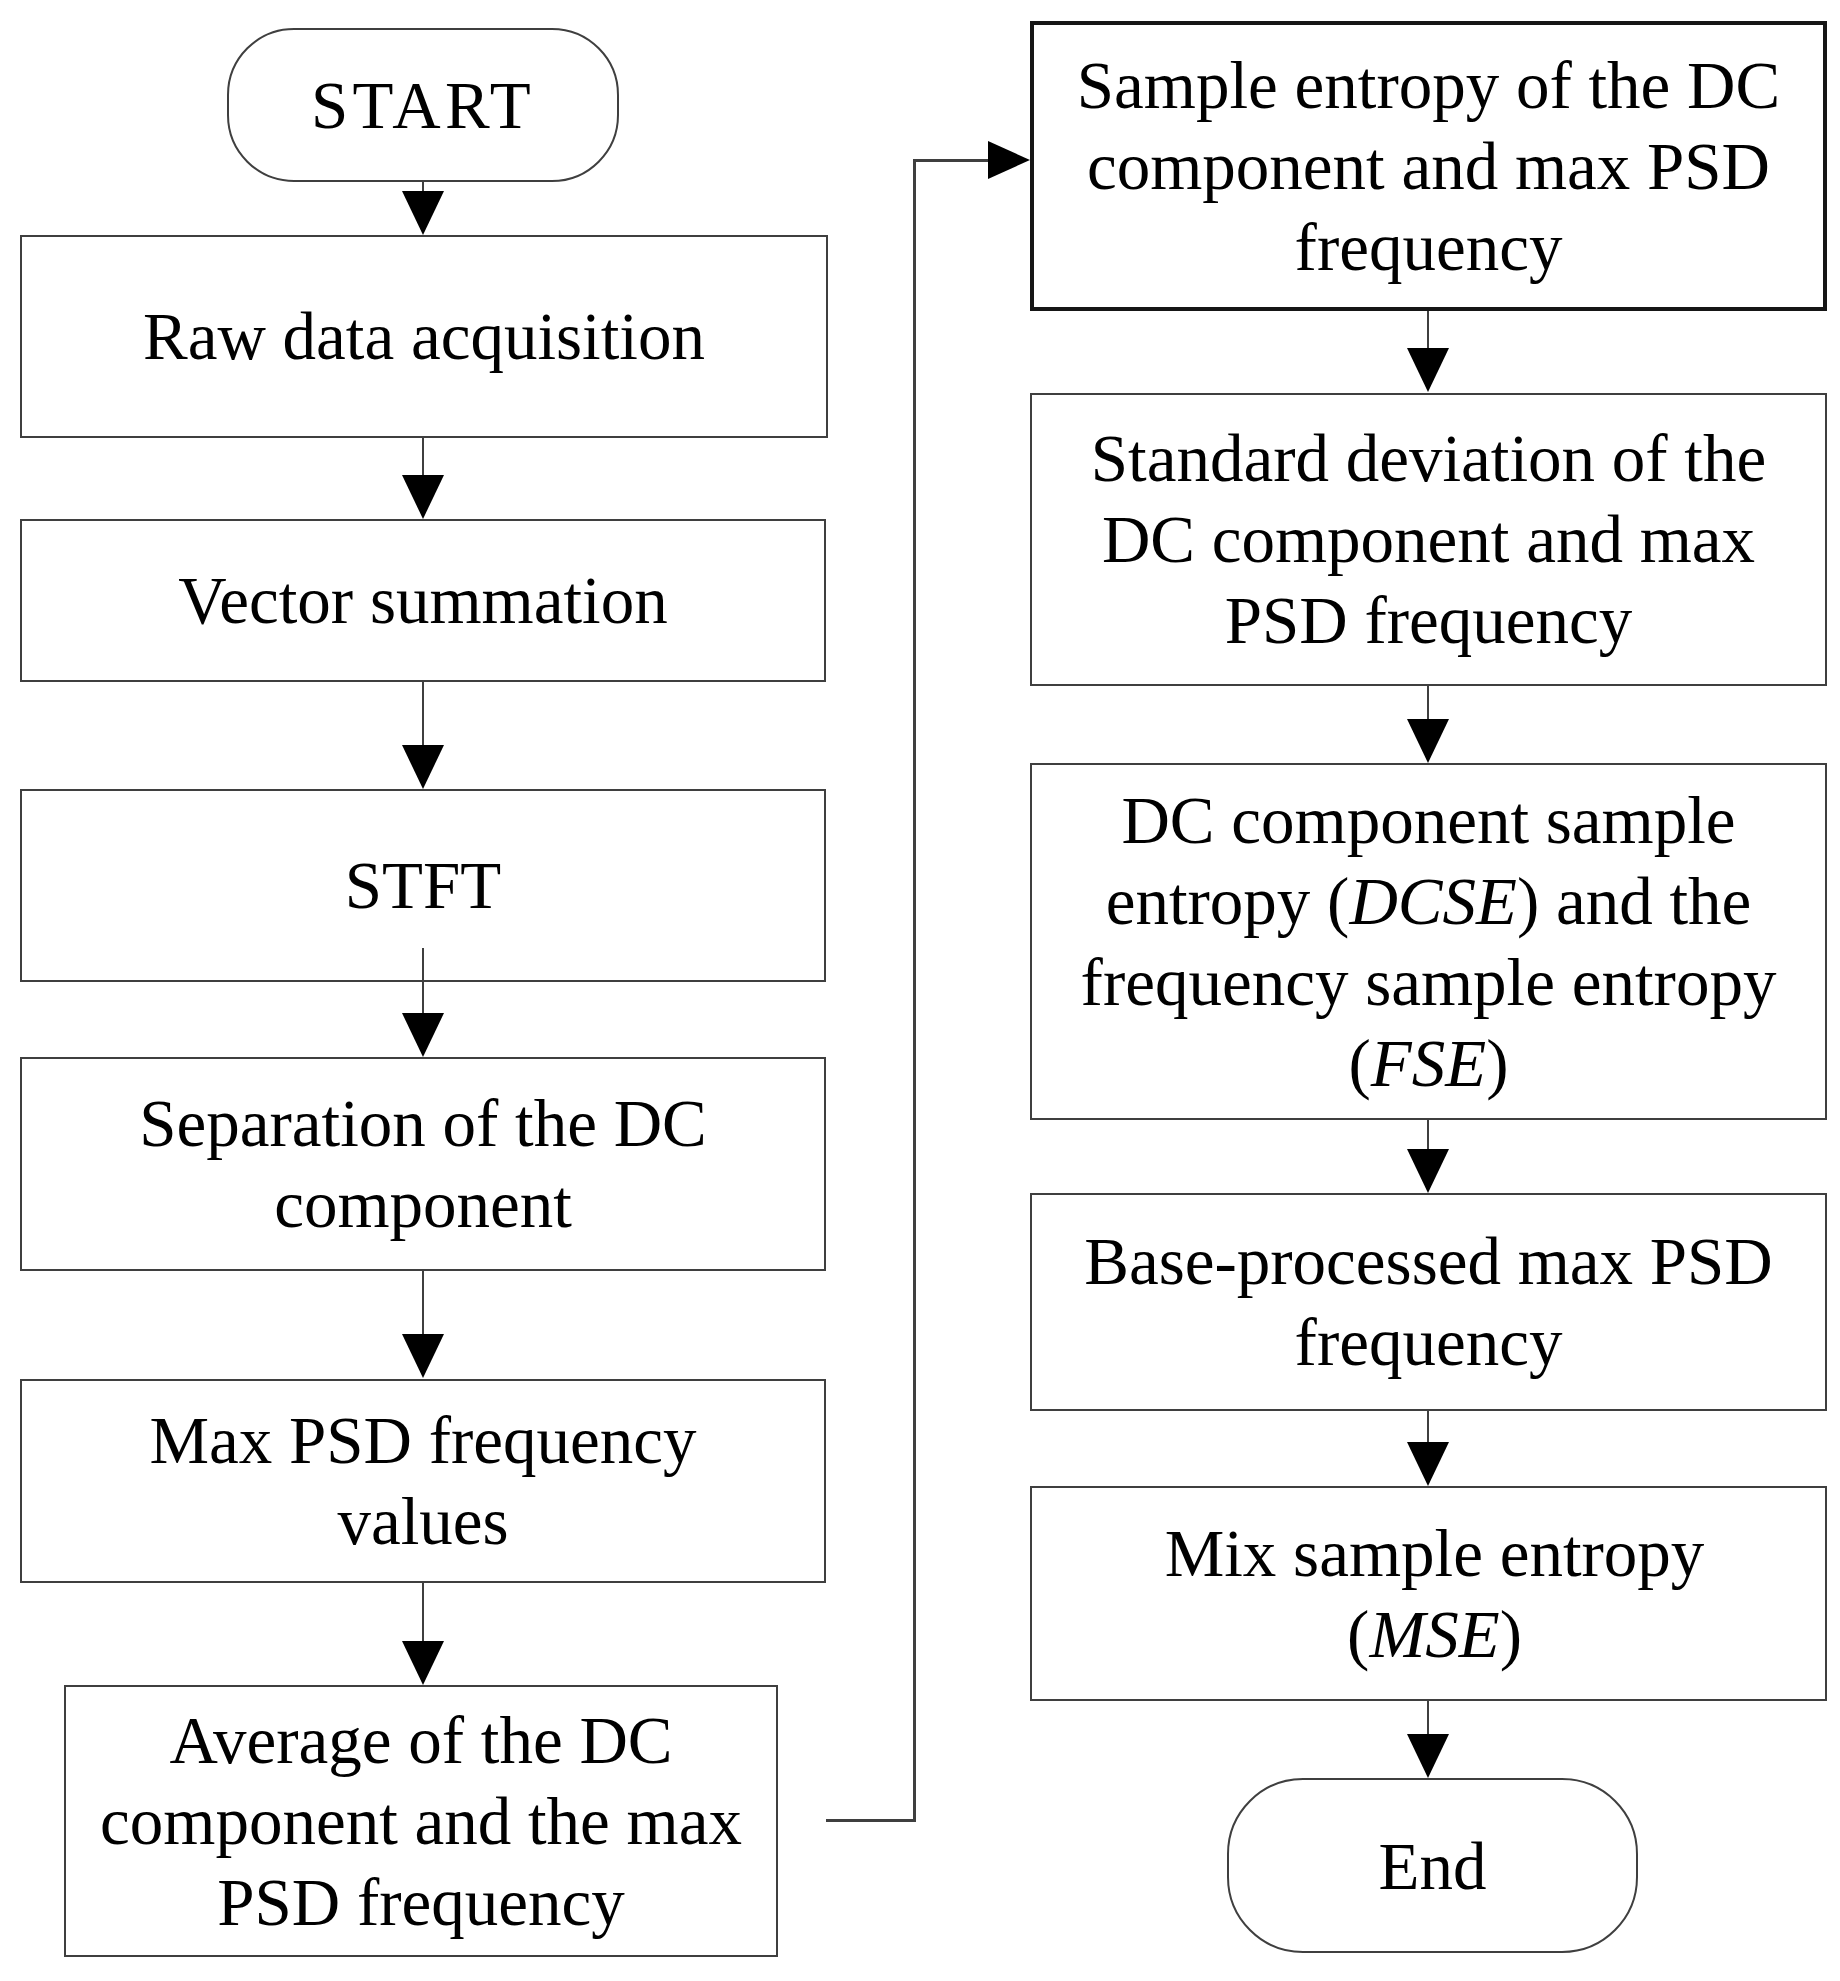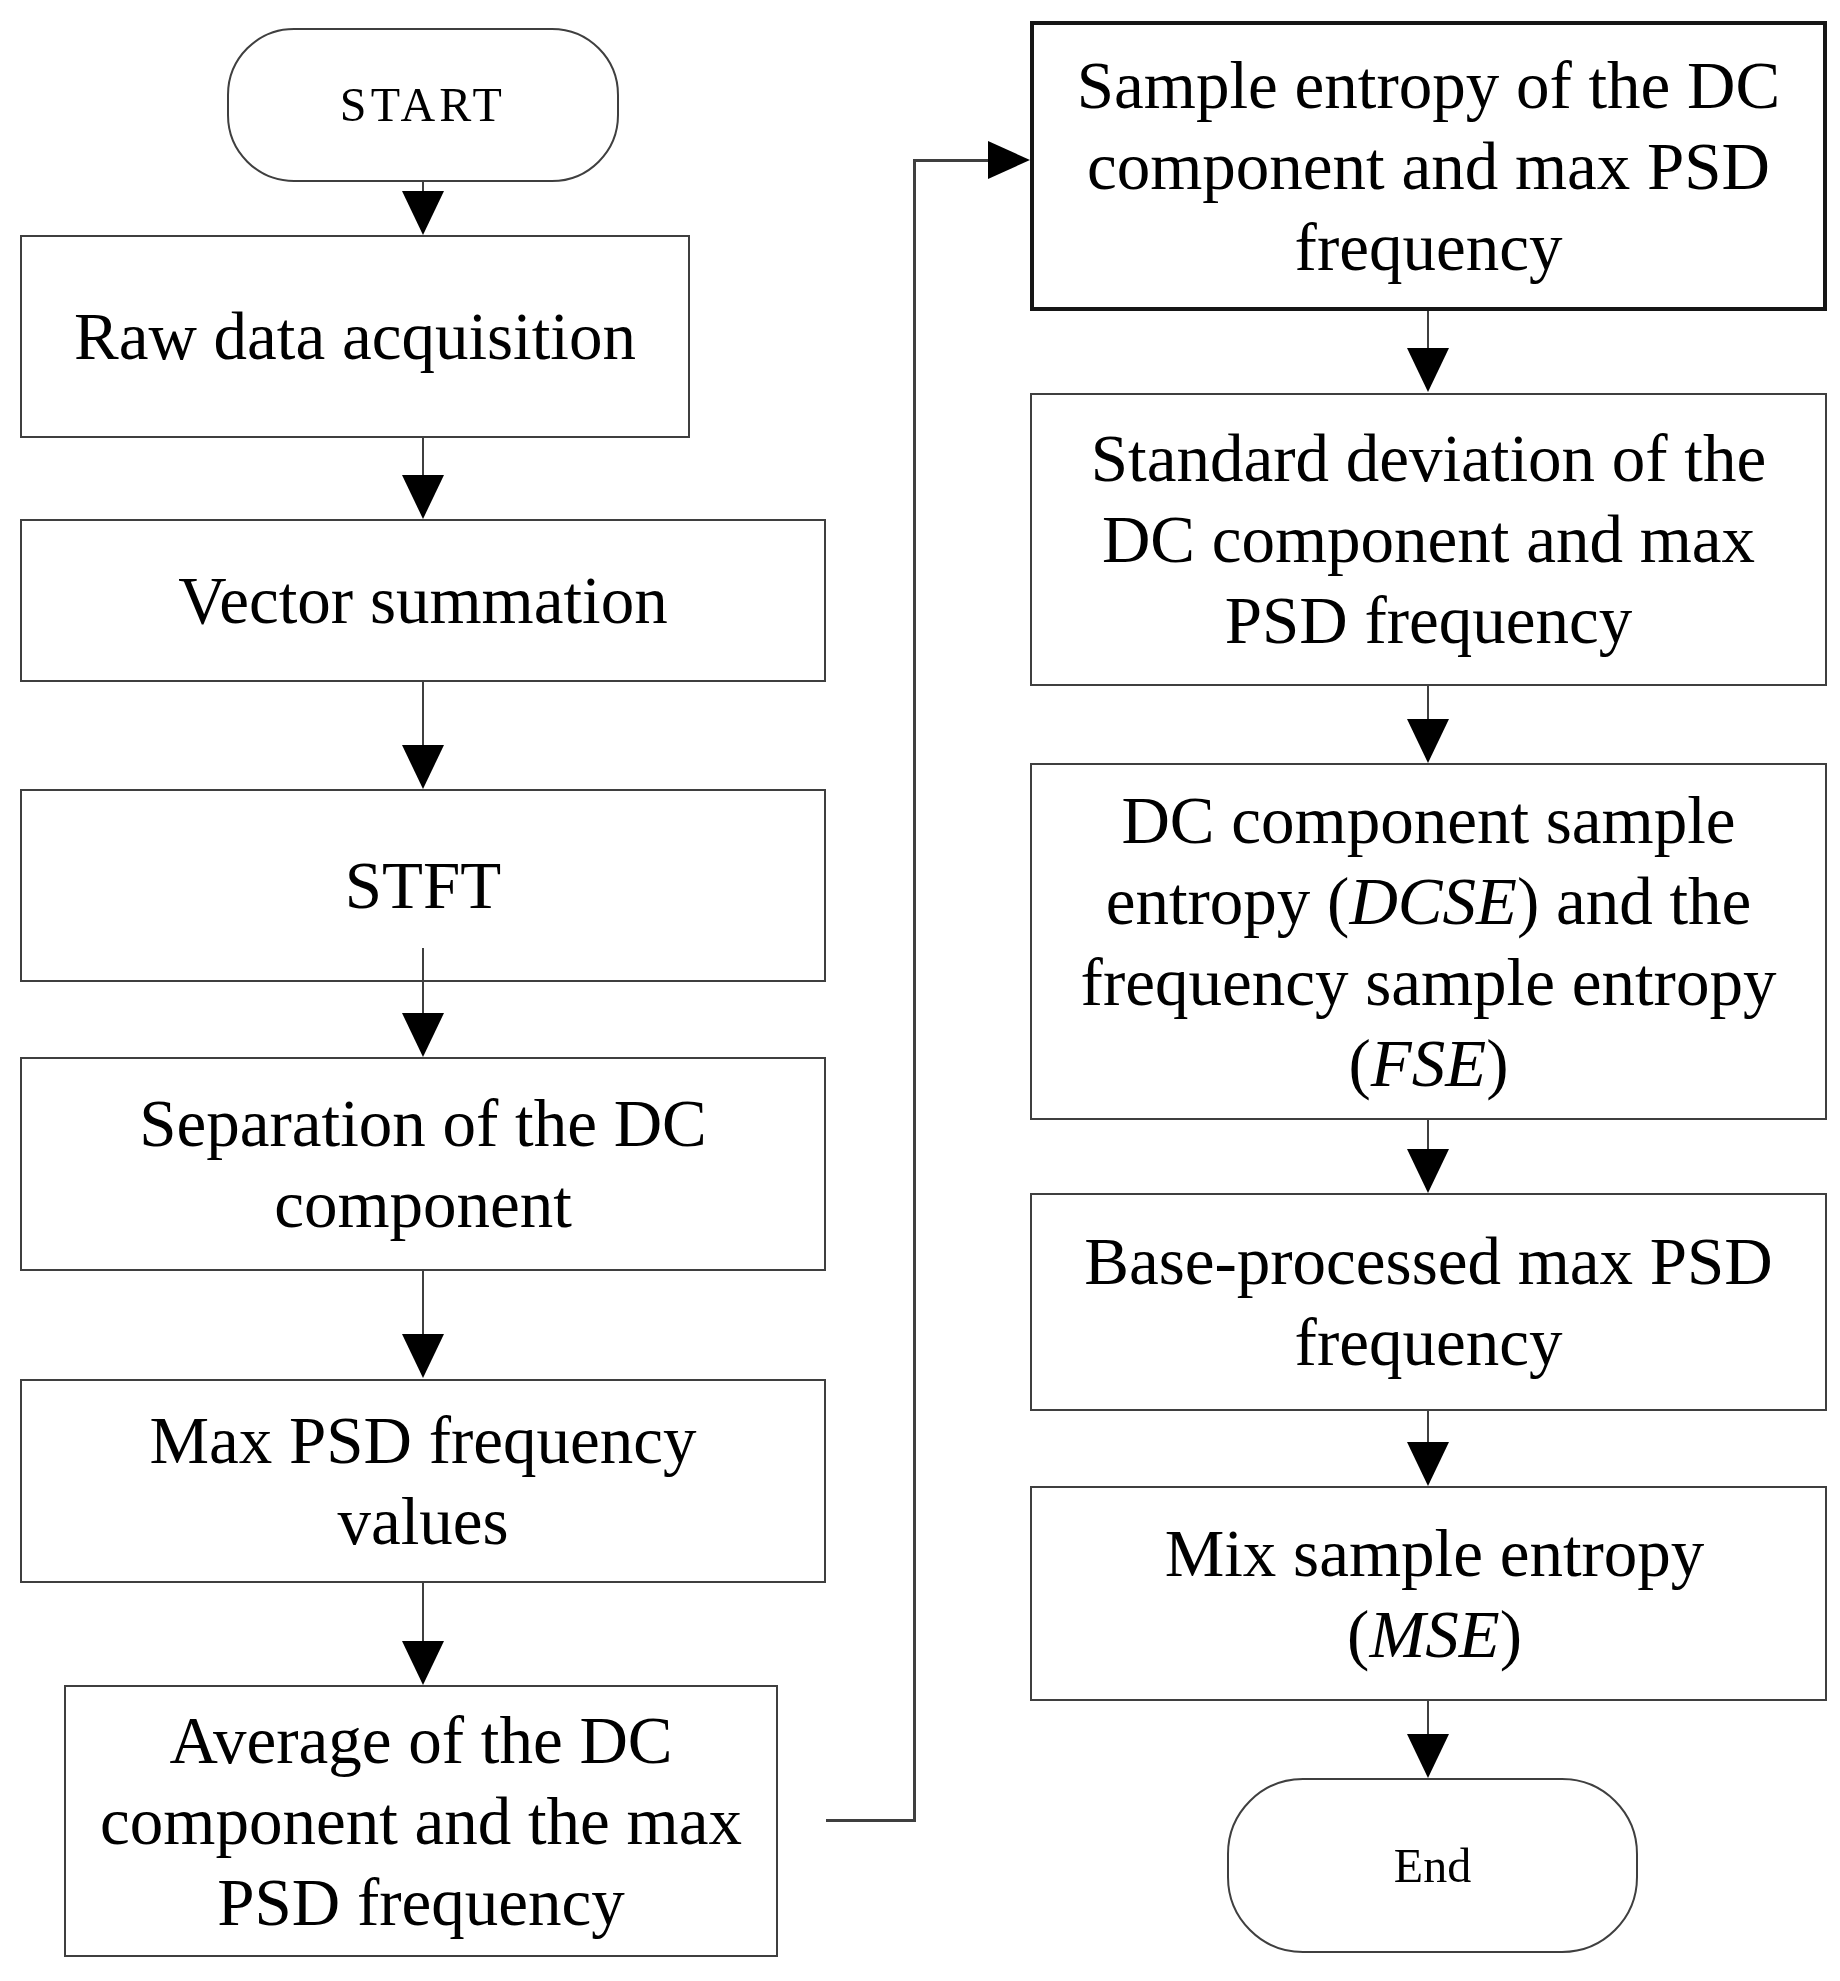--- a/index.html
+++ b/index.html
@@ -24,21 +24,21 @@
   }
   .box .txt {
     width: 100%;
     text-align: center;
     white-space: pre-line;
     font-size: 67px;
     line-height: 81px;
   }
   .box.heavy { border-width: 4.2px; border-color: #161616; }
   .terminator { border-radius: 67px; }
-  .terminator .txt { font-size: 48px; line-height: 76px; }
+  .terminator .txt { font-size: 67px; line-height: 76px; }
   #n-start .txt { letter-spacing: 4.2px; }
 
   
   .varrow { position: absolute; width: 44px; }
   .varrow .shaft {
     position: absolute; left: 50%; top: 0; bottom: 42px;
     width: 2.5px; margin-left: -1.3px;
     background: var(--line, #3f3f3f);
   }
   .varrow .head {
@@ -56,21 +56,21 @@
   .head-right {
     position: absolute;
     width: 0; height: 0;
     border-top: 19.3px solid transparent;
     border-bottom: 19.3px solid transparent;
     border-left: 42px solid var(--arrowhead, #000000);
   }
 
   
   #n-start      { left: 227px;  top: 28px;   width: 392px; height: 154px; }
-  #n-raw        { left: 20px;   top: 235px;  width: 670px; height: 203px; }
+  #n-raw        { left: 20px;   top: 235px;  width: 808px; height: 203px; }
   #n-vector     { left: 20px;   top: 519px;  width: 806px; height: 163px; }
   #n-stft       { left: 20px;   top: 789px;  width: 806px; height: 193px; }
   #n-separation { left: 20px;   top: 1057px; width: 806px; height: 214px; align-items: center; }
   #n-maxpsd     { left: 20px;   top: 1379px; width: 806px; height: 204px; }
   #n-average    { left: 20px;   top: 1685px; width: 714px; height: 272px; margin-left: 44px; }
   #n-sampen     { left: 1030px; top: 21px;   width: 797px; height: 290px; }
   #n-stddev     { left: 1030px; top: 393px;  width: 797px; height: 293px; }
   #n-dcse       { left: 1030px; top: 763px;  width: 797px; height: 357px; }
   #n-base       { left: 1030px; top: 1193px; width: 797px; height: 218px; }
   #n-mse        { left: 1030px; top: 1486px; width: 797px; height: 215px; padding-left: 12px; }

